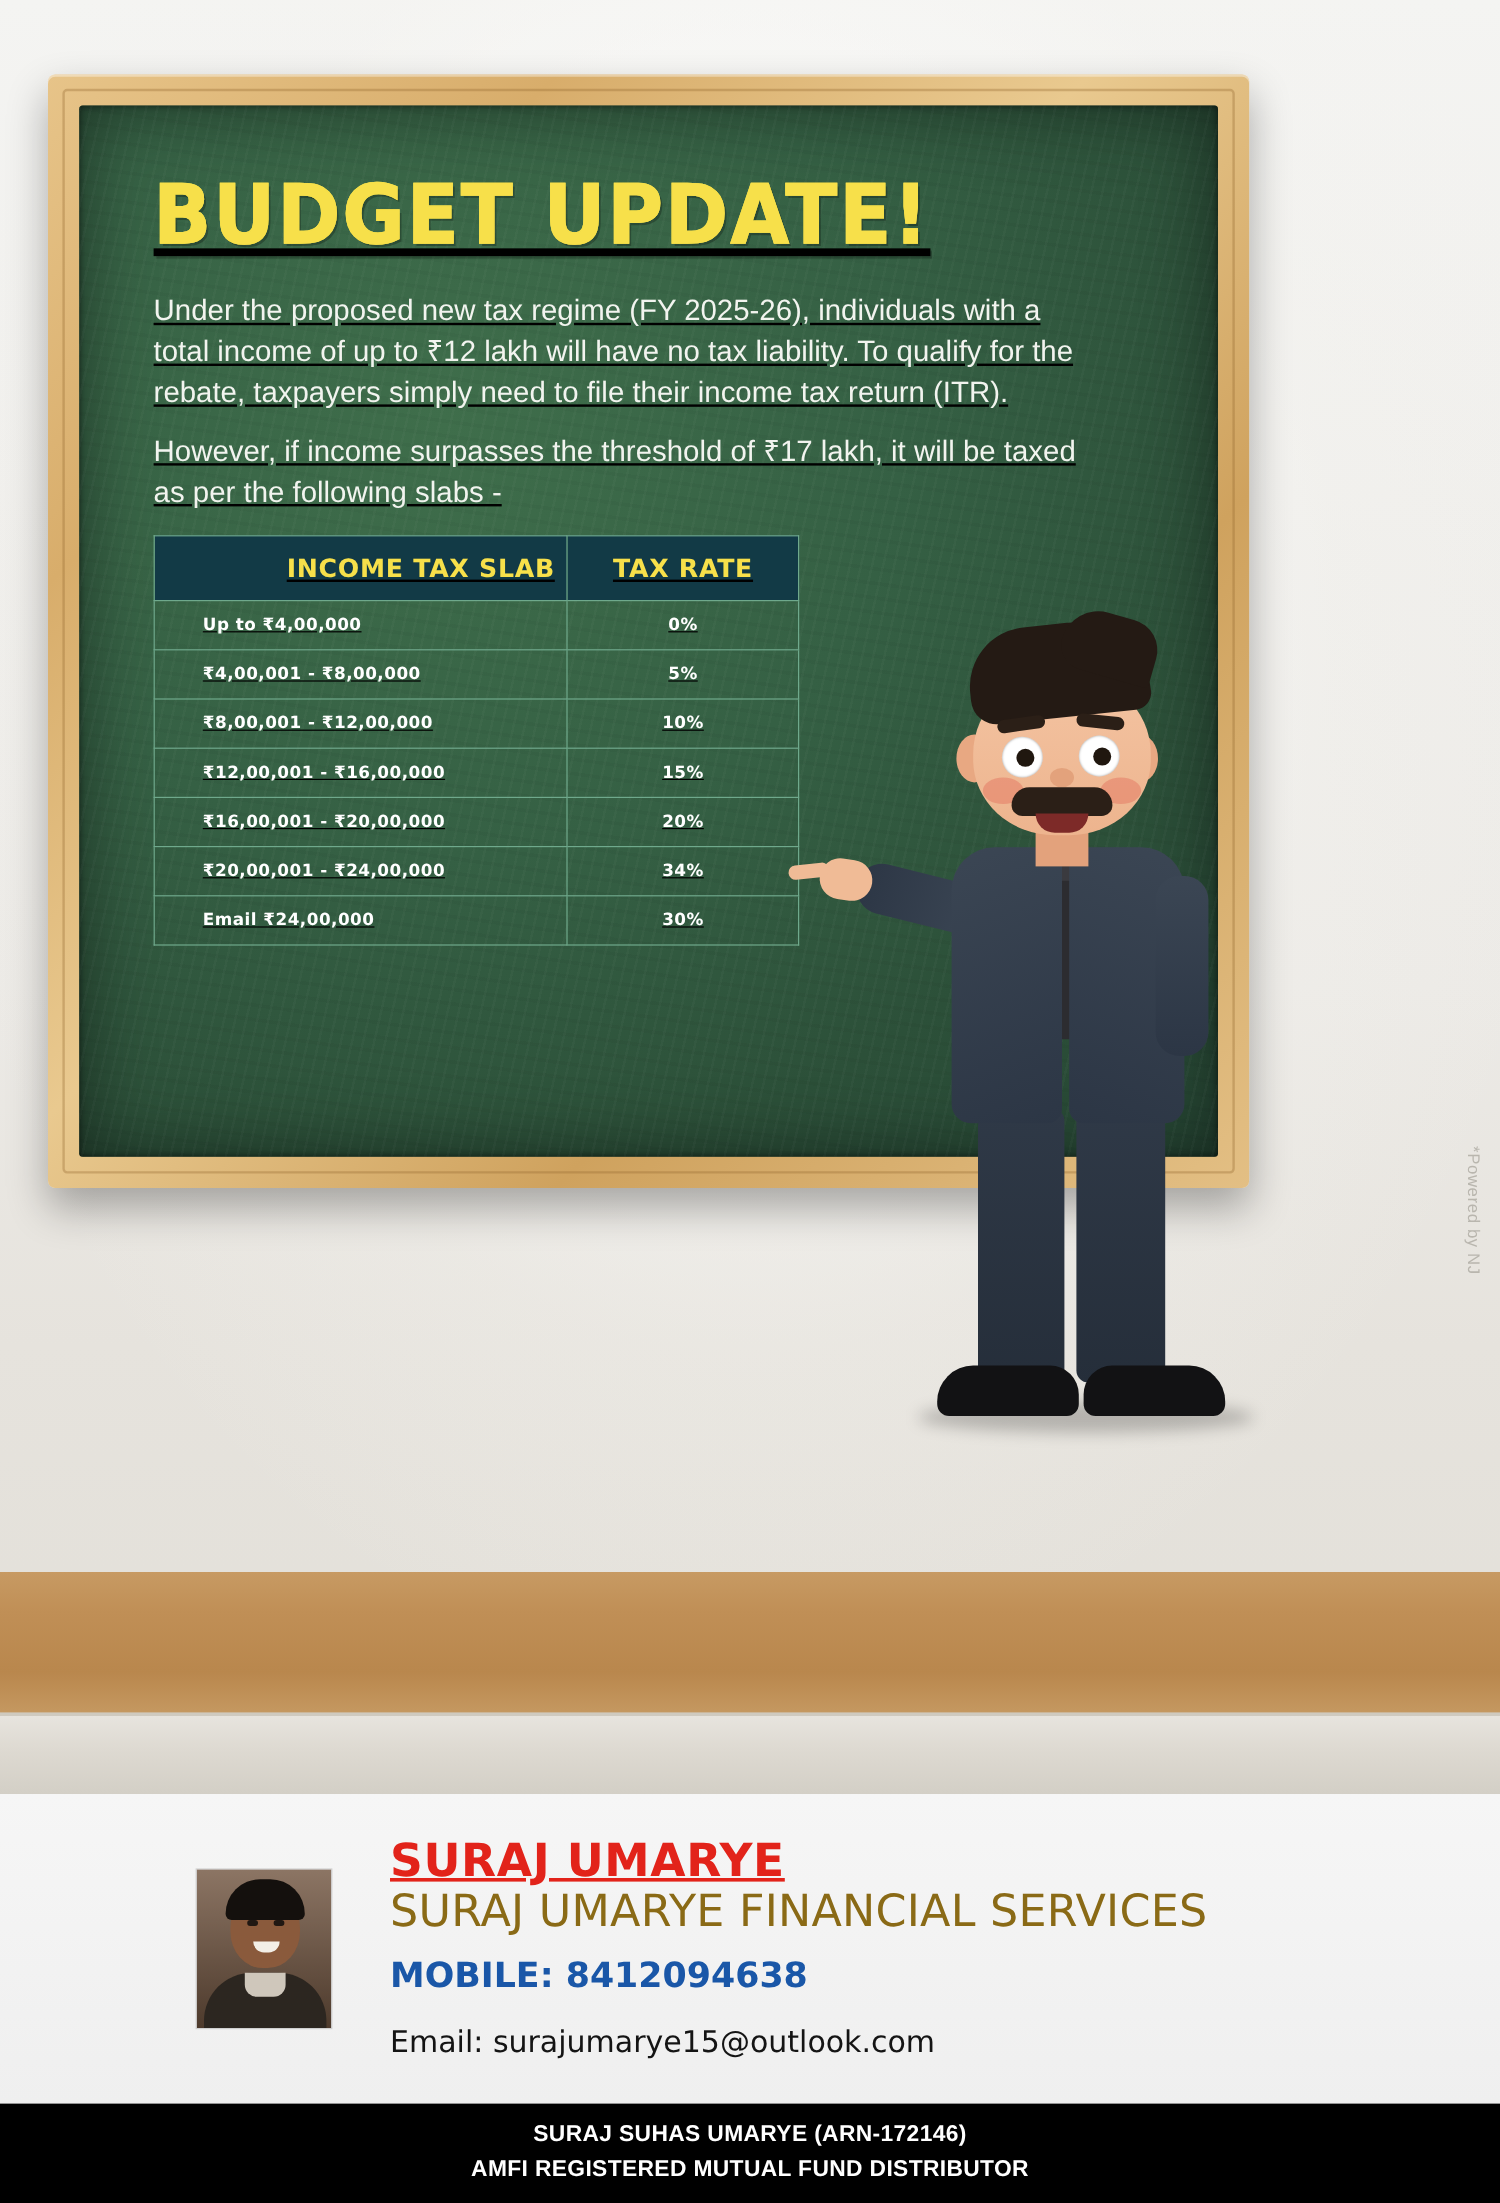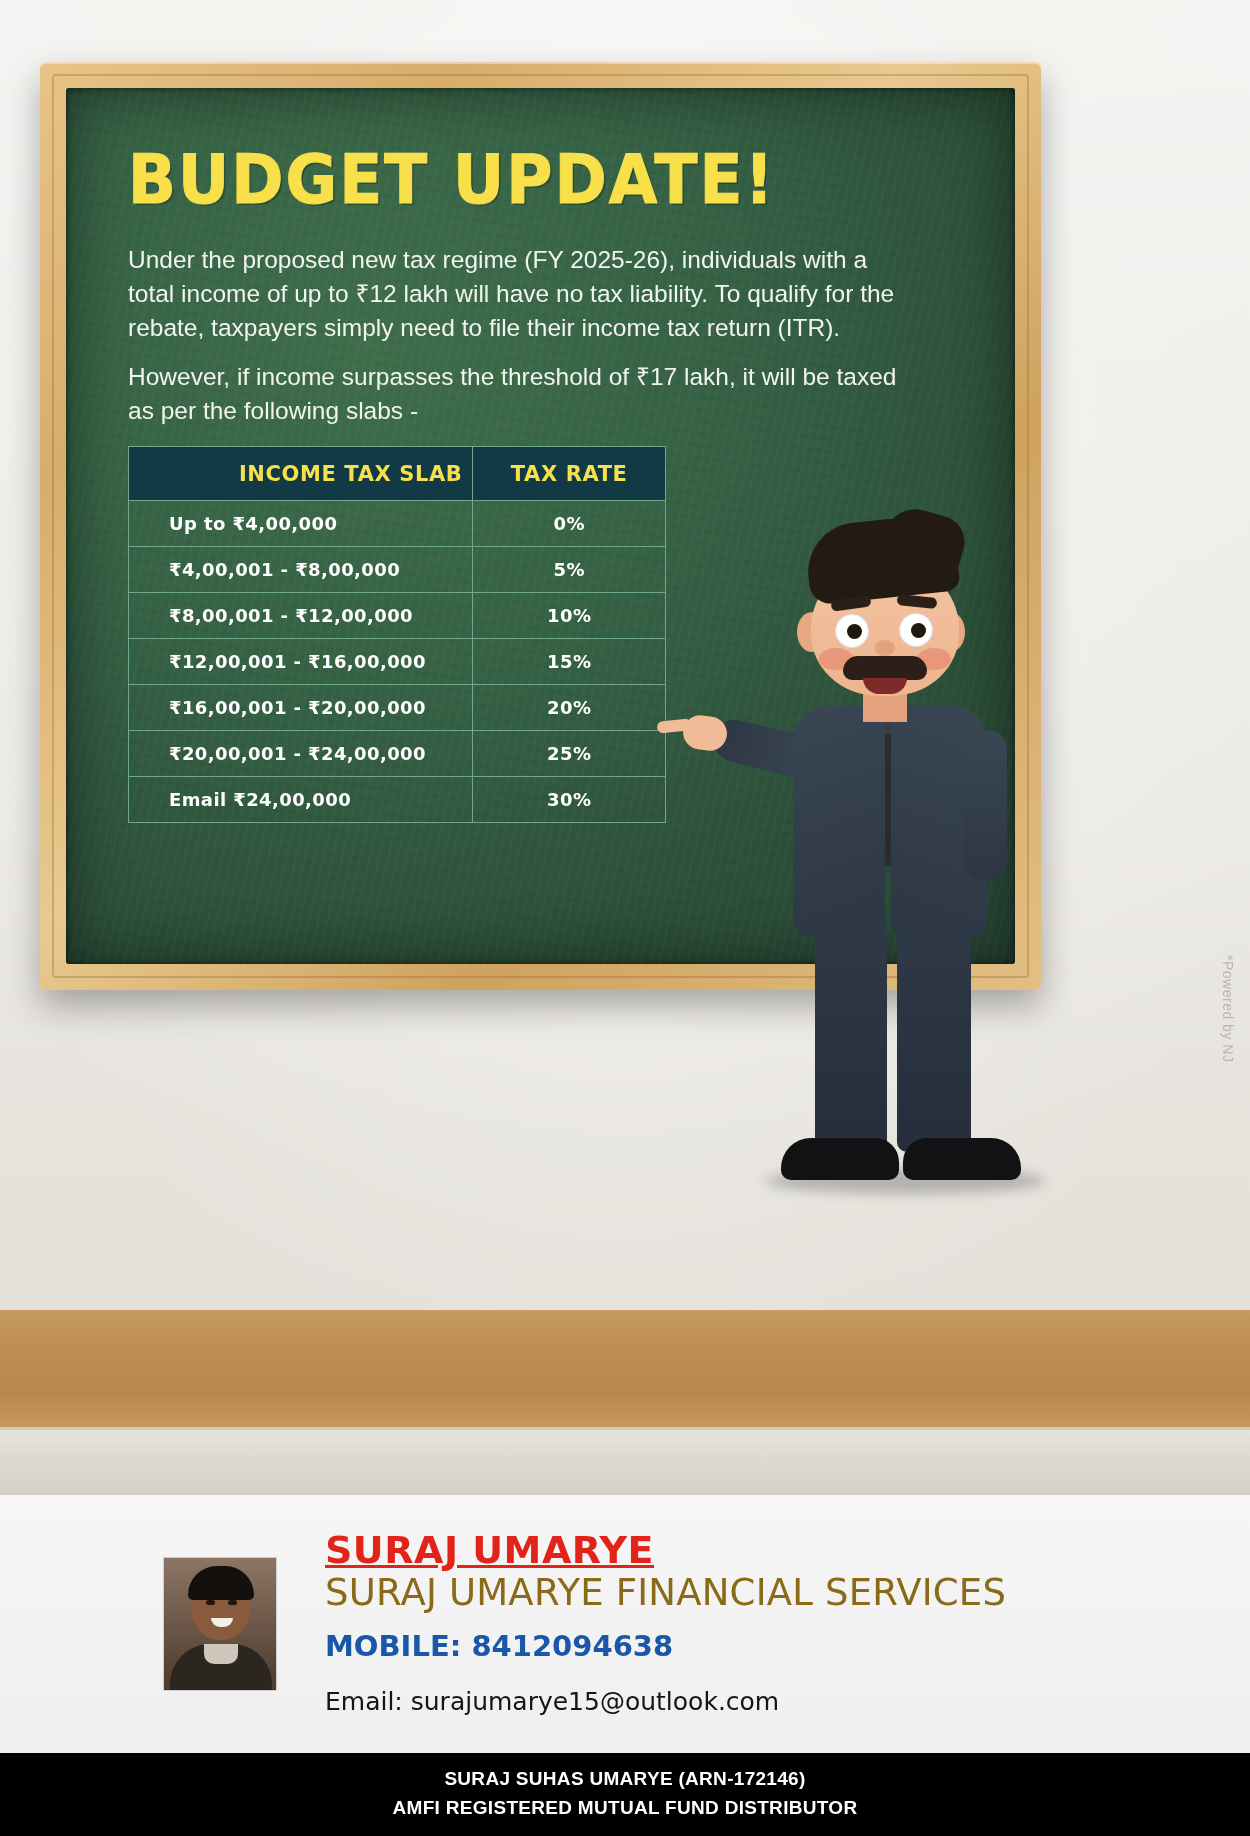--- a/index.html
+++ b/index.html
@@ -60,20 +60,21 @@
     pointer-events: none;
   }
   .board-inner {
     position: relative;
     width: 100%; height: 100%;
     border-radius: 3px;
     background:
       radial-gradient(ellipse at 32% 30%, #3f6e4b 0%, #356044 42%, #2c5039 72%, #264634 100%);
     box-shadow: inset 0 0 60px rgba(0,0,0,0.45), inset 0 0 6px rgba(0,0,0,0.6);
     overflow: hidden;
+    text-decoration: underline;
   }
   .board-inner::before {
     content: "";
     position: absolute; inset: 0;
     background:
       repeating-linear-gradient(103deg, rgba(255,255,255,0.025) 0 2px, rgba(255,255,255,0) 2px 9px),
       repeating-linear-gradient(8deg, rgba(0,0,0,0.03) 0 3px, rgba(0,0,0,0) 3px 12px);
     pointer-events: none;
   }
 
@@ -122,21 +123,21 @@
     letter-spacing: 0.6px;
     padding: 15px 10px 14px 10px;
     border: 1px solid #6fa98c;
   }
   .tax-table th.slab-col { text-align: right; padding-left: 40px; width: 345px; }
   .tax-table th.rate-col { text-align: center; width: 193px; }
   .tax-table td {
     color: #ffffff;
     font-family: "DejaVu Sans", sans-serif;
     font-weight: bold;
-    font-size: 18px;
+    font-size: 14px;
     padding: 12px 10px;
     border: 1px solid #6fa98c;
     letter-spacing: 0.4px;
   }
   .tax-table td.slab { text-align: left; padding-left: 40px; }
   .tax-table td.rate { text-align: center; }
 
   .powered {
     position: absolute;
     right: 14px;
@@ -310,21 +311,21 @@
               <tr>
                 <td class="slab">₹12,00,001 - ₹16,00,000</td>
                 <td class="rate">15%</td>
               </tr>
               <tr>
                 <td class="slab">₹16,00,001 - ₹20,00,000</td>
                 <td class="rate">20%</td>
               </tr>
               <tr>
                 <td class="slab">₹20,00,001 - ₹24,00,000</td>
-                <td class="rate">25%</td>
+                <td class="rate">34%</td>
               </tr>
               <tr>
                 <td class="slab">Email ₹24,00,000</td>
                 <td class="rate">30%</td>
               </tr>
             </tbody>
           </table>
 
         </div>
       </div>

